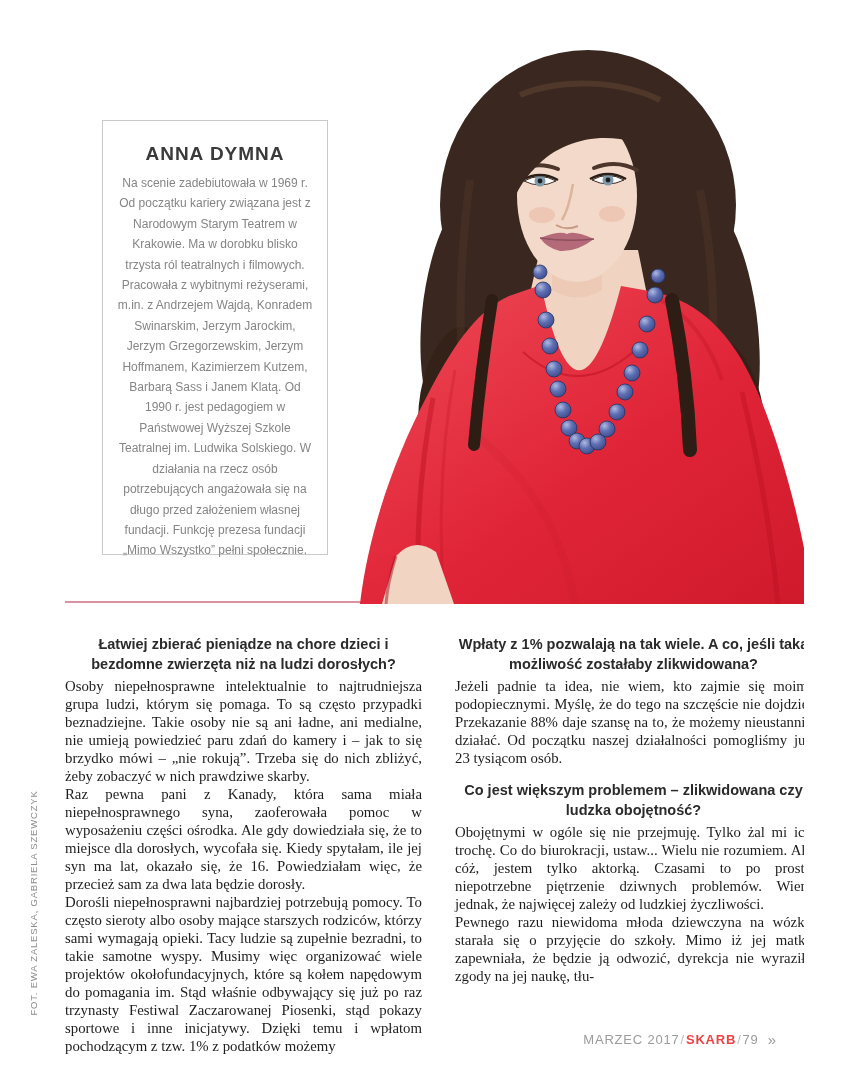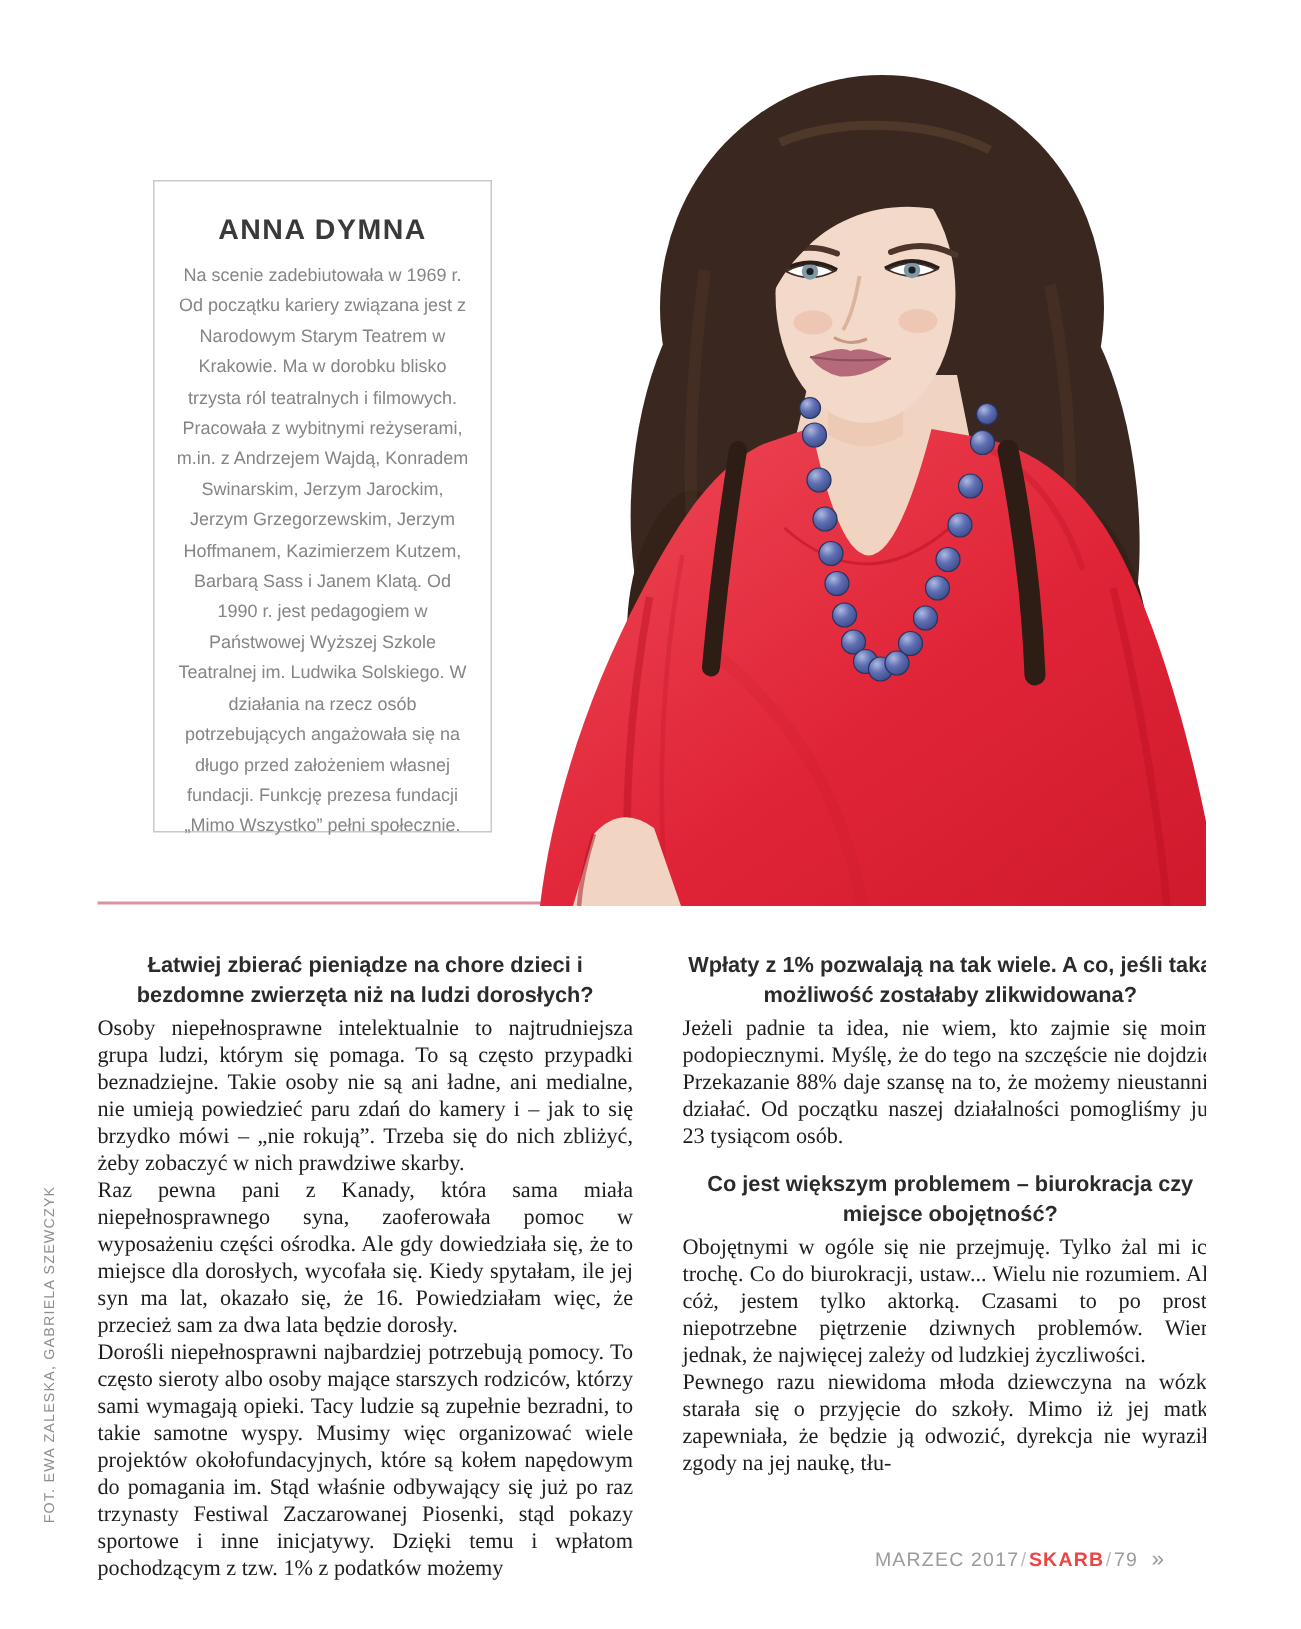--- a/index.html
+++ b/index.html
@@ -179,21 +179,21 @@
 
   <div class="col col-left">
       <p class="question">Łatwiej zbierać pieniądze na chore dzieci i bezdomne zwierzęta niż na ludzi dorosłych?</p>
       <p class="answer">Osoby niepełnosprawne intelektualnie to najtrudniejsza grupa ludzi, którym się pomaga. To są często przypadki beznadziejne. Takie osoby nie są ani ładne, ani medialne, nie umieją powiedzieć paru zdań do kamery i – jak to się brzydko mówi – „nie rokują”. Trzeba się do nich zbliżyć, żeby zobaczyć w nich prawdziwe skarby.</p>
       <p class="answer">Raz pewna pani z Kanady, która sama miała niepełnosprawnego syna, zaoferowała pomoc w wyposażeniu części ośrodka. Ale gdy dowiedziała się, że to miejsce dla dorosłych, wycofała się. Kiedy spytałam, ile jej syn ma lat, okazało się, że 16. Powiedziałam więc, że przecież sam za dwa lata będzie dorosły.</p>
       <p class="answer">Dorośli niepełnosprawni najbardziej potrzebują pomocy. To często sieroty albo osoby mające starszych rodziców, którzy sami wymagają opieki. Tacy ludzie są zupełnie bezradni, to takie samotne wyspy. Musimy więc organizować wiele projektów okołofundacyjnych, które są kołem napędowym do pomagania im. Stąd właśnie odbywający się już po raz trzynasty Festiwal Zaczarowanej Piosenki, stąd pokazy sportowe i inne inicjatywy. Dzięki temu i wpłatom pochodzącym z tzw. 1% z podatków możemy</p>
     </div>
   <div class="col col-right">
       <p class="question">Wpłaty z 1% pozwalają na tak wiele. A co, jeśli taka możliwość zostałaby zlikwidowana?</p>
       <p class="answer">Jeżeli padnie ta idea, nie wiem, kto zajmie się moimi podopiecznymi. Myślę, że do tego na szczęście nie dojdzie. Przekazanie 88% daje szansę na to, że możemy nieustannie działać. Od początku naszej działalności pomogliśmy już 23 tysiącom osób.</p>
-      <p class="question">Co jest większym problemem – biurokracja czy miejsce obojętność?</p>
+      <p class="question">Co jest większym problemem – zlikwidowana czy ludzka obojętność?</p>
       <p class="answer">Obojętnymi w ogóle się nie przejmuję. Tylko żal mi ich trochę. Co do biurokracji, ustaw... Wielu nie rozumiem. Ale cóż, jestem tylko aktorką. Czasami to po prostu niepotrzebne piętrzenie dziwnych problemów. Wiem jednak, że najwięcej zależy od ludzkiej życzliwości.</p>
       <p class="answer">Pewnego razu niewidoma młoda dziewczyna na wózku starała się o przyjęcie do szkoły. Mimo iż jej matka zapewniała, że będzie ją odwozić, dyrekcja nie wyraziła zgody na jej naukę, tłu-</p>
     </div>
 
   <div class="credit">FOT. EWA ZALESKA, GABRIELA SZEWCZYK</div>
 
   <div class="footer">
     <span>MARZEC 2017</span>
       <span class="slash">/</span>
       <span class="mag">SKARB</span>

